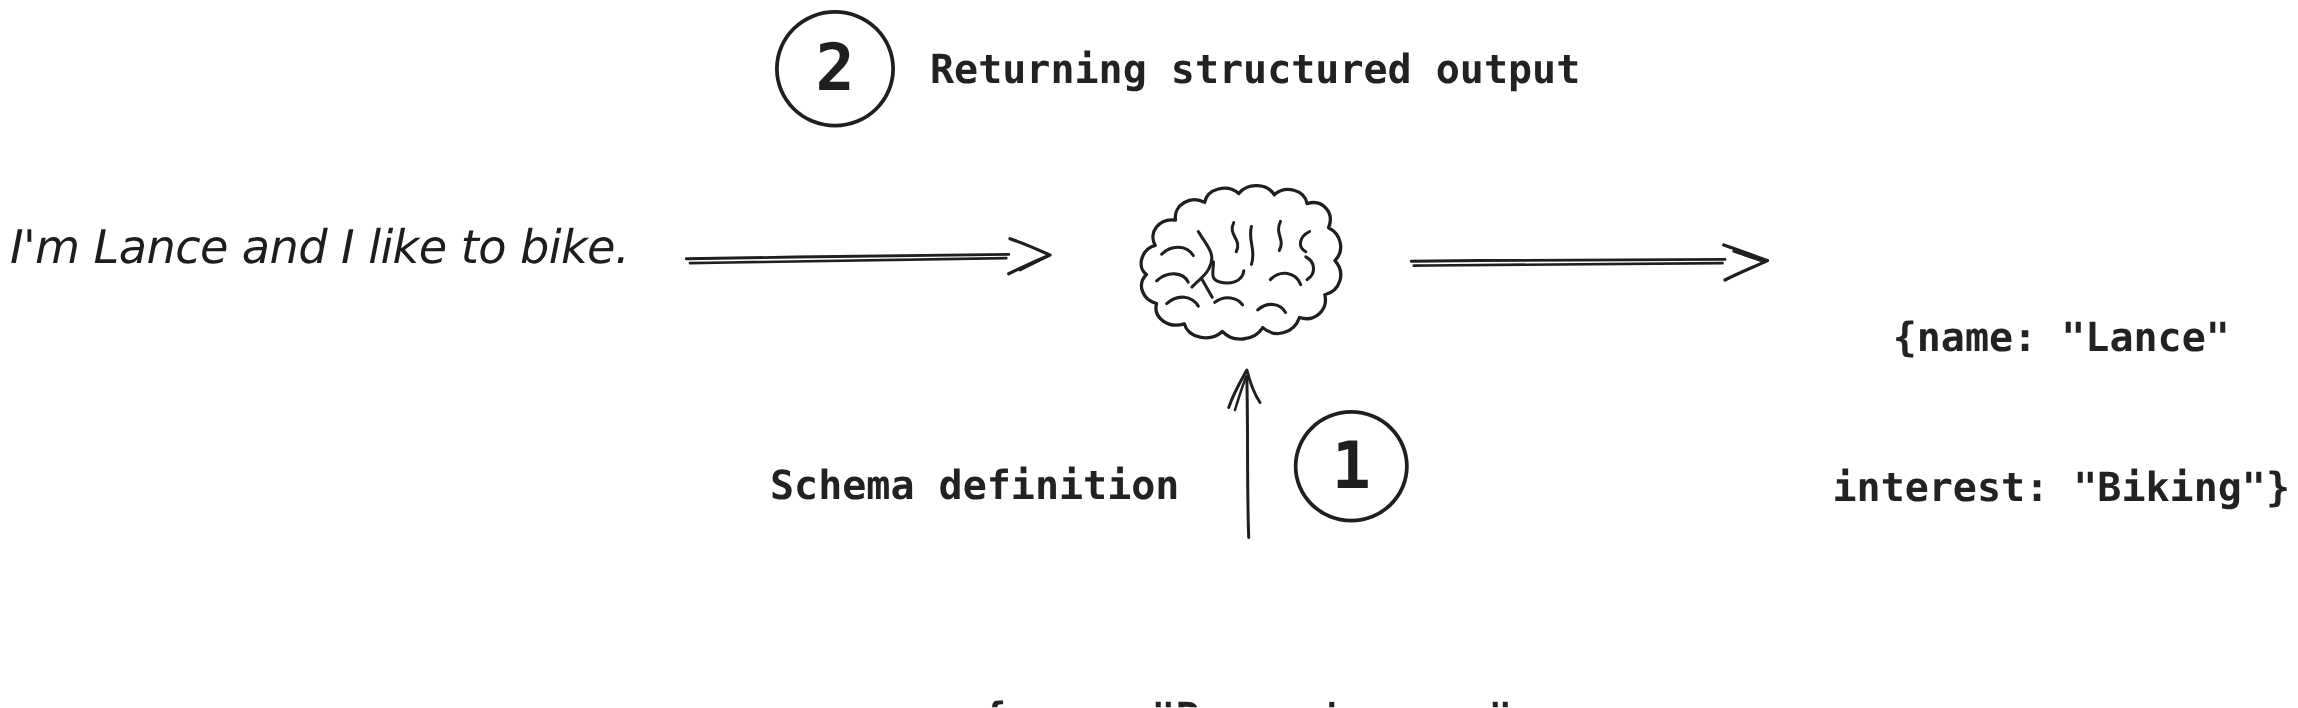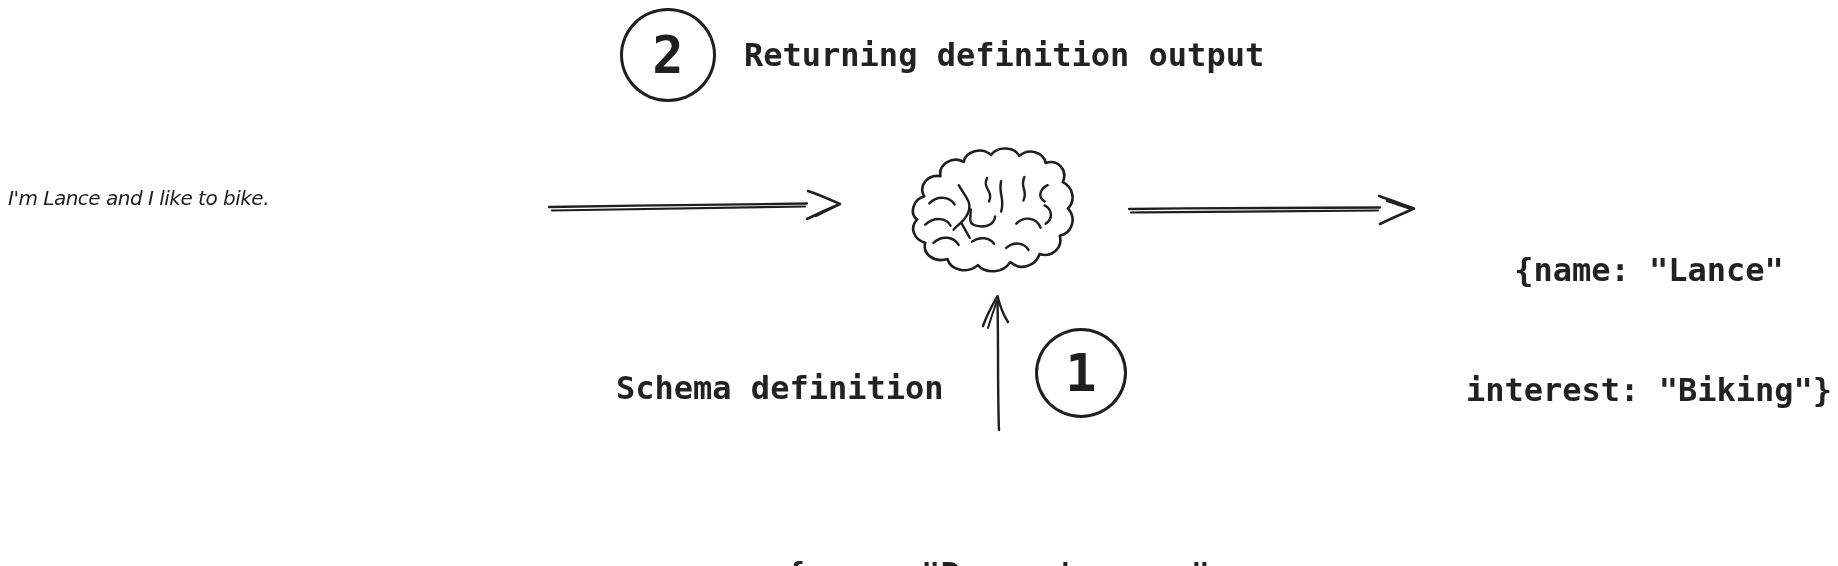--- a/index.html
+++ b/index.html
@@ -33,21 +33,21 @@
     font-size: 52px;
     color: #1f1f1f;
   }
   .badge-2 { left: 620px; top: 8px; width: 96px; height: 94px; }
   .badge-1 { left: 1035px; top: 328px; width: 92px; height: 90px; }
   .title { left: 744px; top: 33px; line-height: 44px; }
   .handwriting {
     left: 8px; top: 179px;
     font-family: "DejaVu Sans", sans-serif;
     font-style: italic;
-    font-size: 20px;
+    font-size: 37px;
     letter-spacing: -0.5px;
     color: #1d1d1d;
     line-height: 38px;
     white-space: pre;
   }
   .output-block {
     left: 1449px; top: 170px; width: 400px;
     text-align: center; line-height: 40px;
   }
   .schema-label { left: 616px; top: 370px; line-height: 36px; }
@@ -60,21 +60,21 @@
 </style>
 </head>
 <body>
 
 <div class="canvas">
 
   <div class="abs badge badge-2">
     <span>2</span>
   </div>
 
-  <div class="abs mono title">Returning definition output</div>
+  <div class="abs mono title">Returning structured output</div>
 
   <div class="abs handwriting">I'm Lance and I like to bike.</div>
 
   <svg class="abs" style="left:545px; top:183px;" width="302" height="44" viewBox="0 0 302 44">
     <path class="ink" stroke-width="2.3" d="M4,24 C90,22.5 180,21.5 262,20.5"></path>
     <path class="ink" stroke-width="2.1" d="M7,27.5 C95,26 185,24.5 260,23.5"></path>
     <path class="ink" stroke-width="2.6" d="M263,8 C275,12 286,17 295,21 C283,26 272,31 262,36"></path>
     <path class="ink" stroke-width="2.2" d="M271,33 C279,29 287,25 293,22"></path>
   </svg>
 

